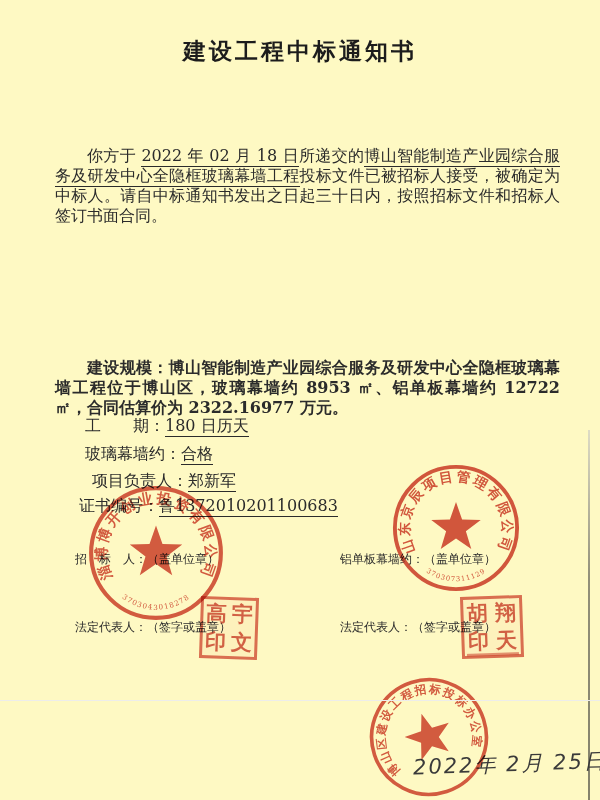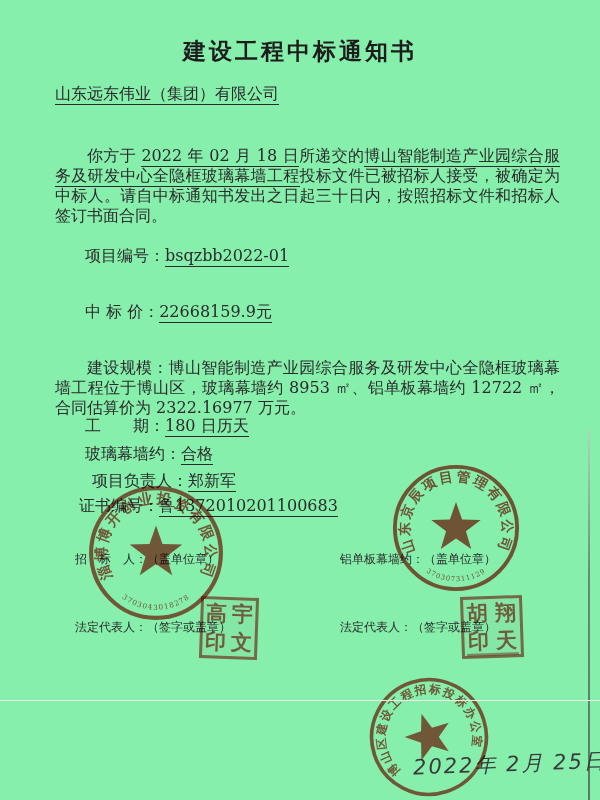--- a/index.html
+++ b/index.html
@@ -1,29 +1,29 @@
 <!DOCTYPE html>
 <html><head>
 <meta charset="utf-8">
 <style>
   html,body{margin:0;padding:0;}
   body{background:#e8e8e6;}
   .page{
     position:relative;width:600px;height:800px;margin:0 auto;
-    background:#86efac;overflow:hidden;
+    background:#fef9c3;overflow:hidden;
     font-family:"DejaVu Serif","Liberation Serif",serif;
     color:#2b2b2b;
   }
   .abs{position:absolute;}
   .title{top:36px;left:0;width:600px;text-align:center;font-size:23px;font-weight:bold;letter-spacing:3px;color:#1c1c1c;}
   .line{font-size:16px;white-space:nowrap;}
   .recipient{top:84px;left:55px;}
   .para{font-size:16px;line-height:20px;text-align:justify;text-indent:2em;margin-top:28px;}
   .para1{top:118px;left:55px;width:505px;}
-  .scale{top:330px;left:55px;width:505px;}
+  .scale{top:330px;left:55px;width:505px;font-weight:bold;}
   .u{border-bottom:1px solid #2b2b2b;padding-bottom:1px;}
   .field{font-size:16px;white-space:nowrap;}
   .sig{font-size:12px;white-space:nowrap;}
   
   .seal{mix-blend-mode:multiply;}
   .round-seal svg{display:block;width:100%;height:100%;}
   .rsA{left:87px;top:484px;width:138px;height:138px;opacity:.88;}
   .rsB{left:391px;top:463px;width:130px;height:130px;opacity:.9;}
   .rsC{left:368px;top:676px;width:122px;height:122px;opacity:.88;transform:rotate(-18deg);}
   
@@ -43,30 +43,23 @@
   .edge-line{left:588px;top:430px;width:2px;height:370px;background:linear-gradient(#c9c9c7,#4a4a48 40%,#333331);opacity:.6;}
   .h-line{left:0;top:700px;width:600px;height:1px;background:#ededeb;}
 </style>
 </head>
 <body>
 
 <div class="page">
 
   <div class="abs title">建设工程中标通知书</div>
 
-  <div class="abs line recipient"><span class="u">山东远东伟业（集团）有限公司</span></div>
 
   <p class="abs para para1"><span>你方于 </span><span class="u">2022 年 02 月 18 日</span><span>所递交的</span><span class="u">博山智能制造产业园综合服务及研发中心全隐框玻璃幕墙工程</span><span>投标文件已被招标人接受，被确定为中标人。请自中标通知书发出之日起三十日内，按照招标文件和招标人签订书面合同。</span></p>
 
-  <div class="abs field" style="left:85px;top:246px">
-    <span>项目编号：</span><span class="u">bsqzbb2022-01</span>
-  </div>
-  <div class="abs field" style="left:85px;top:302px">
-    <span>中 标 价：</span><span class="u">22668159.9元</span>
-  </div>
 
   <p class="abs para scale"><span>建设规模：</span><span>博山智能制造产业园综合服务及研发中心全隐框玻璃幕墙工程位于博山区，玻璃幕墙约 8953 ㎡、铝单板幕墙约 12722 ㎡，合同估算价为 2322.16977 万元。</span></p>
 
   <div class="abs field" style="left:85px;top:416px">
     <span>工　　期：</span><span class="u">180 日历天</span>
   </div>
   <div class="abs field" style="left:85px;top:444px">
     <span>玻璃幕墙约：</span><span class="u">合格</span>
   </div>
   <div class="abs field" style="left:92px;top:471px">

